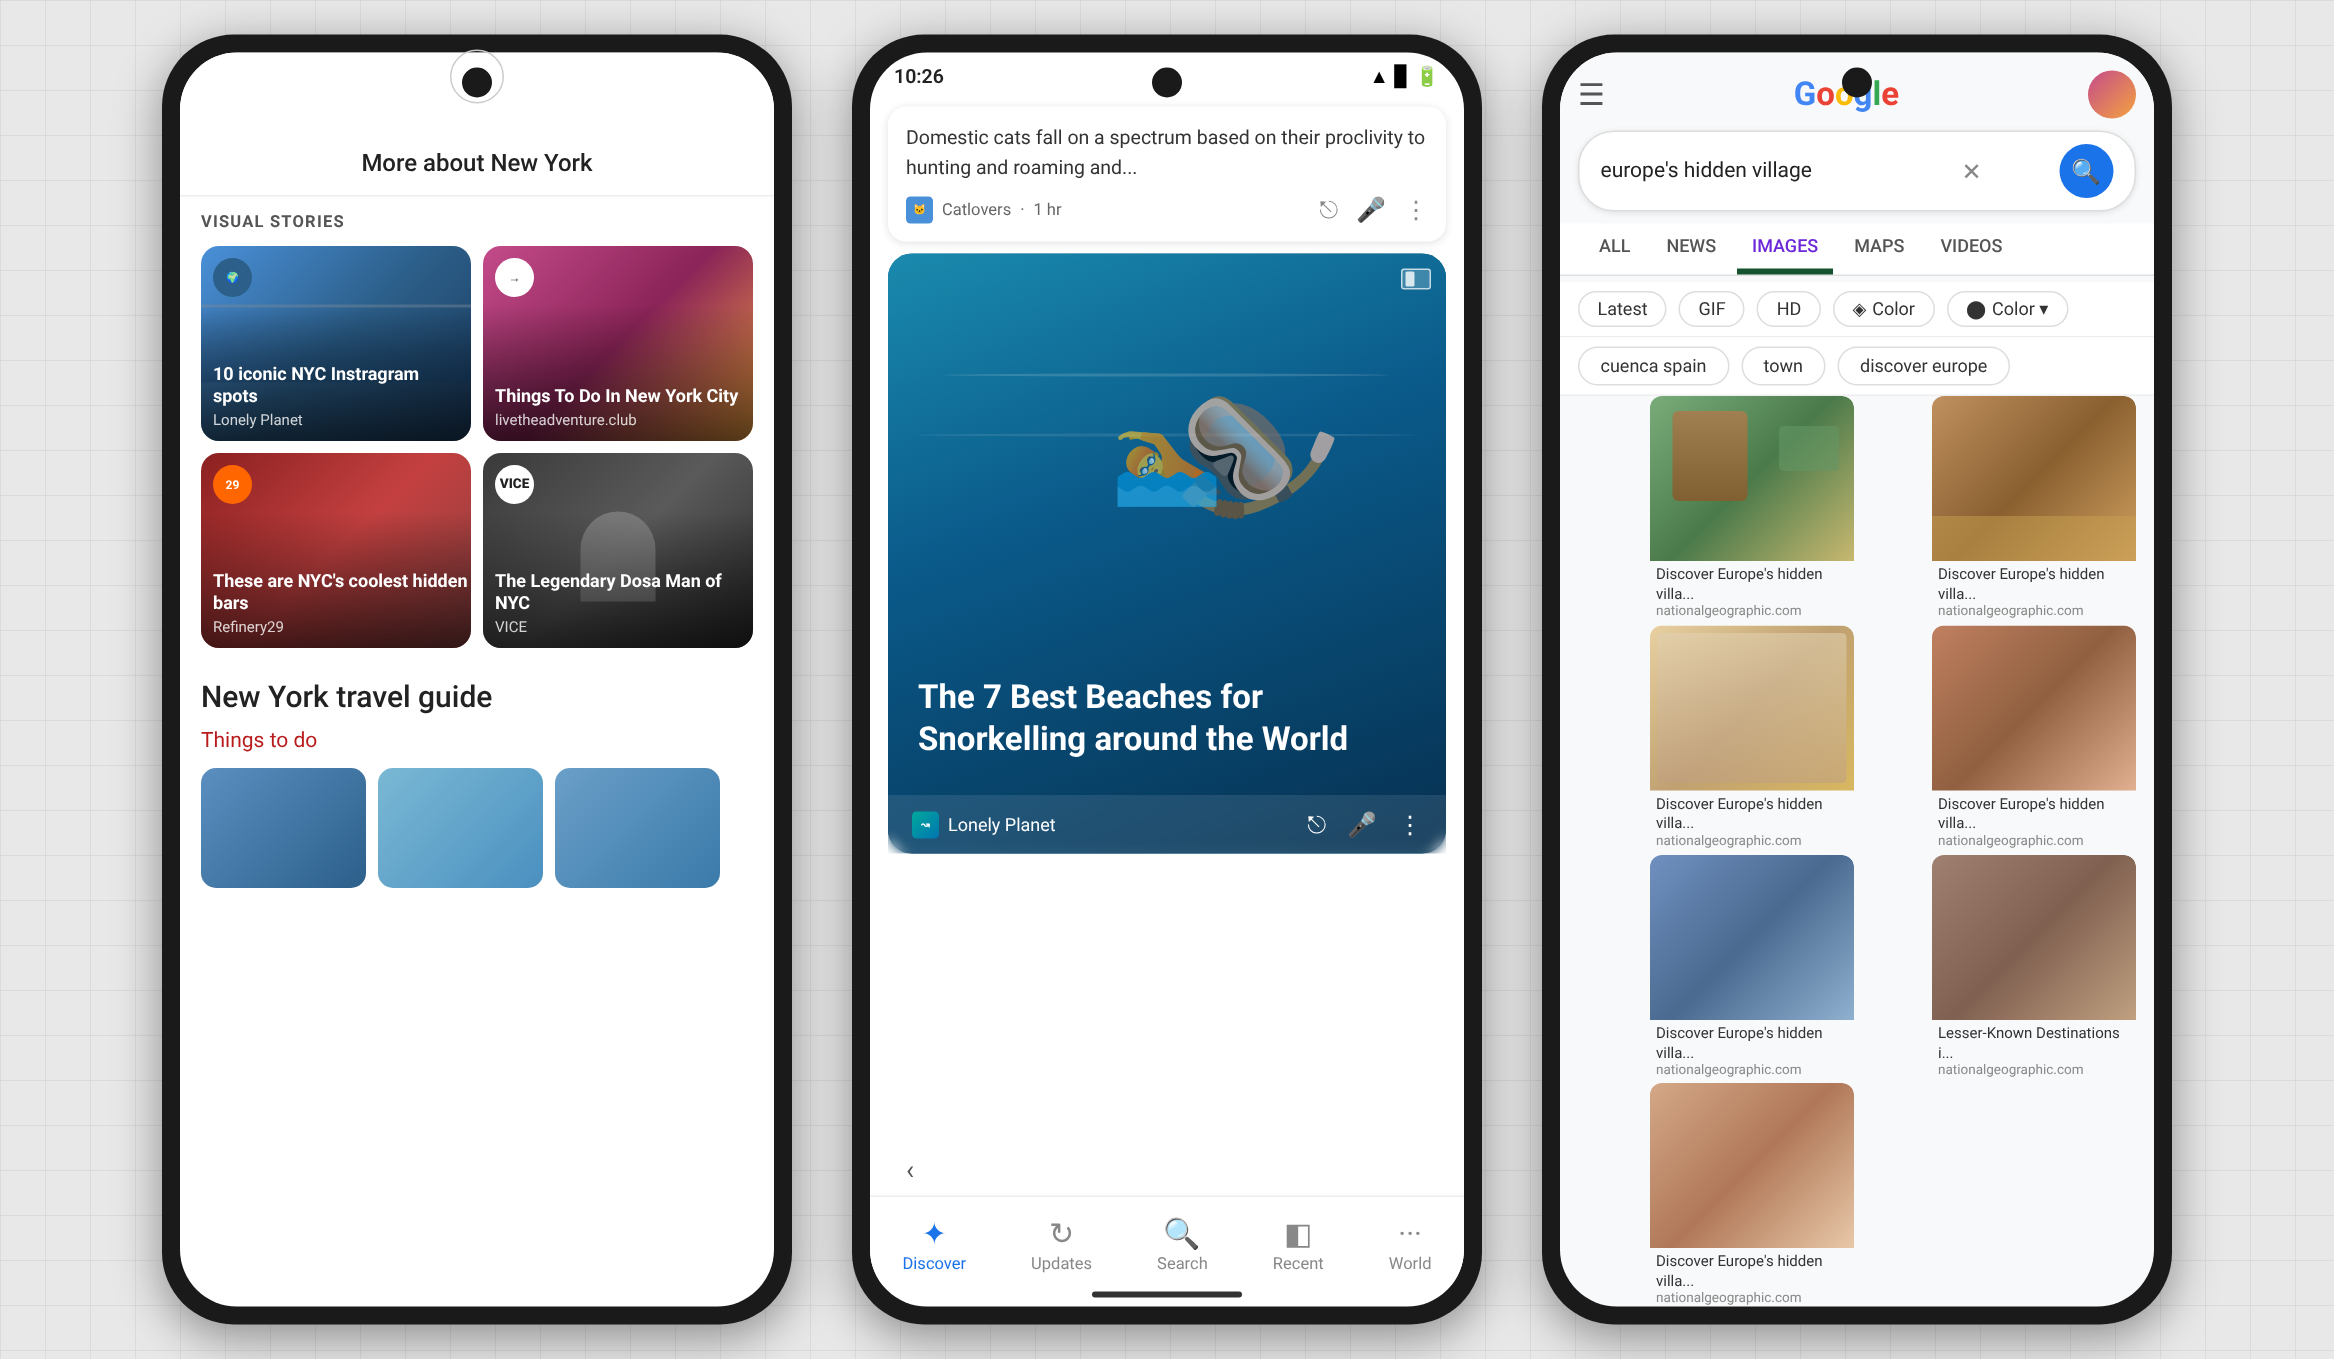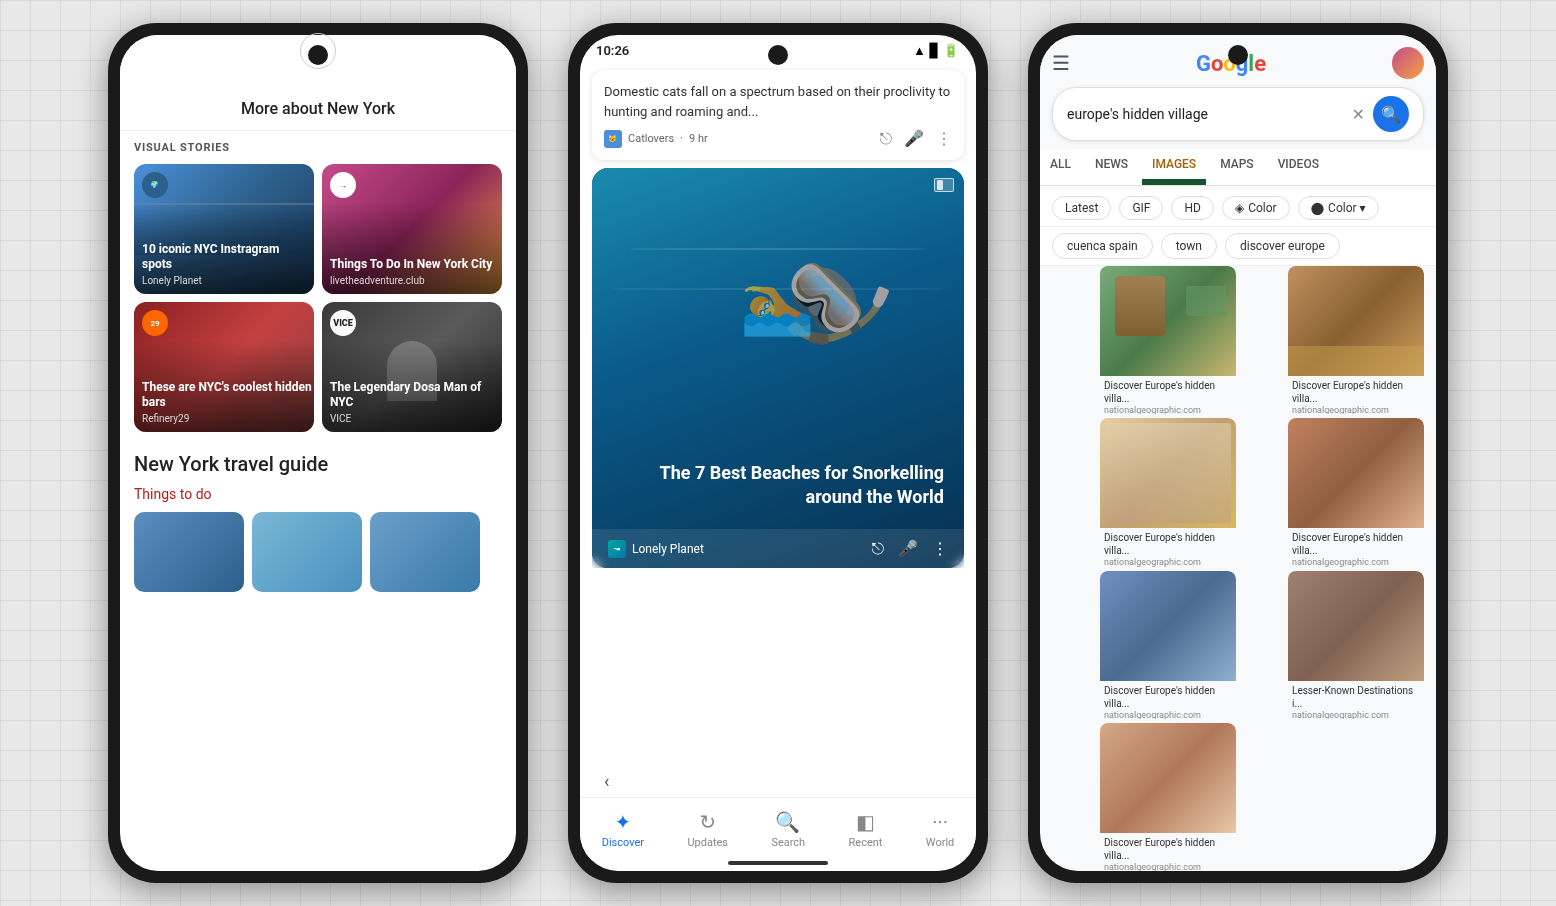--- a/index.html
+++ b/index.html
@@ -230,25 +230,24 @@
       background: linear-gradient(160deg, #1a6fa0 0%, #0d4a7a 30%, #083060 70%, #1a8aad 100%);
       flex-shrink: 0;
     }
     .p2-beach-text {
       position: absolute;
       bottom: 60px;
       left: 20px;
       right: 20px;
     }
     .p2-beach-title {
-      font-size: 18px;
+      font-size: 22px;
       font-weight: 700;
       color: #fff;
       line-height: 1.3;
-      text-align: right;
     }
     .p2-beach-footer {
       position: absolute;
       bottom: 0;
       left: 0;
       right: 0;
       padding: 10px 16px;
       display: flex;
       align-items: center;
       justify-content: space-between;
@@ -348,35 +347,35 @@
       display: flex;
       align-items: center;
       justify-content: center;
       color: #fff;
       font-size: 16px;
       cursor: pointer;
     }
     .p3-tabs {
       display: flex;
       gap: 4px;
-      padding: 0 0;
+      padding: 0 16px;
       border-bottom: 1px solid #e0e0e0;
       margin-bottom: 4px;
     }
     .p3-tab {
       padding: 8px 10px;
       font-size: 12px;
       font-weight: 500;
       color: #555;
       cursor: pointer;
       border-bottom: 2px solid transparent;
     }
     .p3-tab-active {
-      color: #a16207;
-      border-bottom: 6px solid #14532d;
+      color: #6d28d9;
+      border-bottom: 4px solid #14532d;
     }
     .p3-filters {
       display: flex;
       gap: 8px;
       padding: 6px 12px;
       overflow-x: auto;
     }
     .p3-filter-chip {
       white-space: nowrap;
       padding: 4px 12px;
@@ -557,21 +556,21 @@
       </div>
     </div>
 
     <div class="p2-news-card">
       <div class="p2-news-text">Domestic cats fall on a spectrum based on their proclivity to hunting and roaming and...</div>
       <div class="p2-news-meta">
         <div class="p2-news-source">
           <span class="source-icon-cat">🐱</span>
           <span>Catlovers</span>
           <span>·</span>
-          <span>9 hr</span>
+          <span>1 hr</span>
         </div>
         <div class="p2-news-actions">
           <span class="p2-action-icon">⎋</span>
           <span class="p2-action-icon">🎤</span>
           <span class="p2-action-icon">⋮</span>
         </div>
       </div>
     </div>
 
     <div class="p2-beach-card">
@@ -643,21 +642,21 @@
   <div class="phone-inner" style="background:#f8f9fa;">
 
     <div class="p3-toolbar" style="background:#f8f9fa;">
       <span class="p3-menu-icon">☰</span>
       <div class="p3-google-logo">
         <span class="google-b">G</span><span class="google-l">o</span><span class="google-o1">o</span><span class="google-o2">g</span><span class="google-g">l</span><span class="google-e">e</span>
       </div>
       <div class="p3-avatar"></div>
     </div>
 
-    <div class="p3-search-bar" style="background:#fff;">
+    <div class="p3-search-bar" style="background:#fff;gap:44px;">
       <span class="p3-search-text">europe's hidden village</span>
       <span class="p3-search-clear">✕</span>
       <div class="p3-search-btn">
         <span>🔍</span>
       </div>
     </div>
 
     <div class="p3-tabs" style="background:#fff;">
       <div class="p3-tab">ALL</div>
       <div class="p3-tab">NEWS</div>

